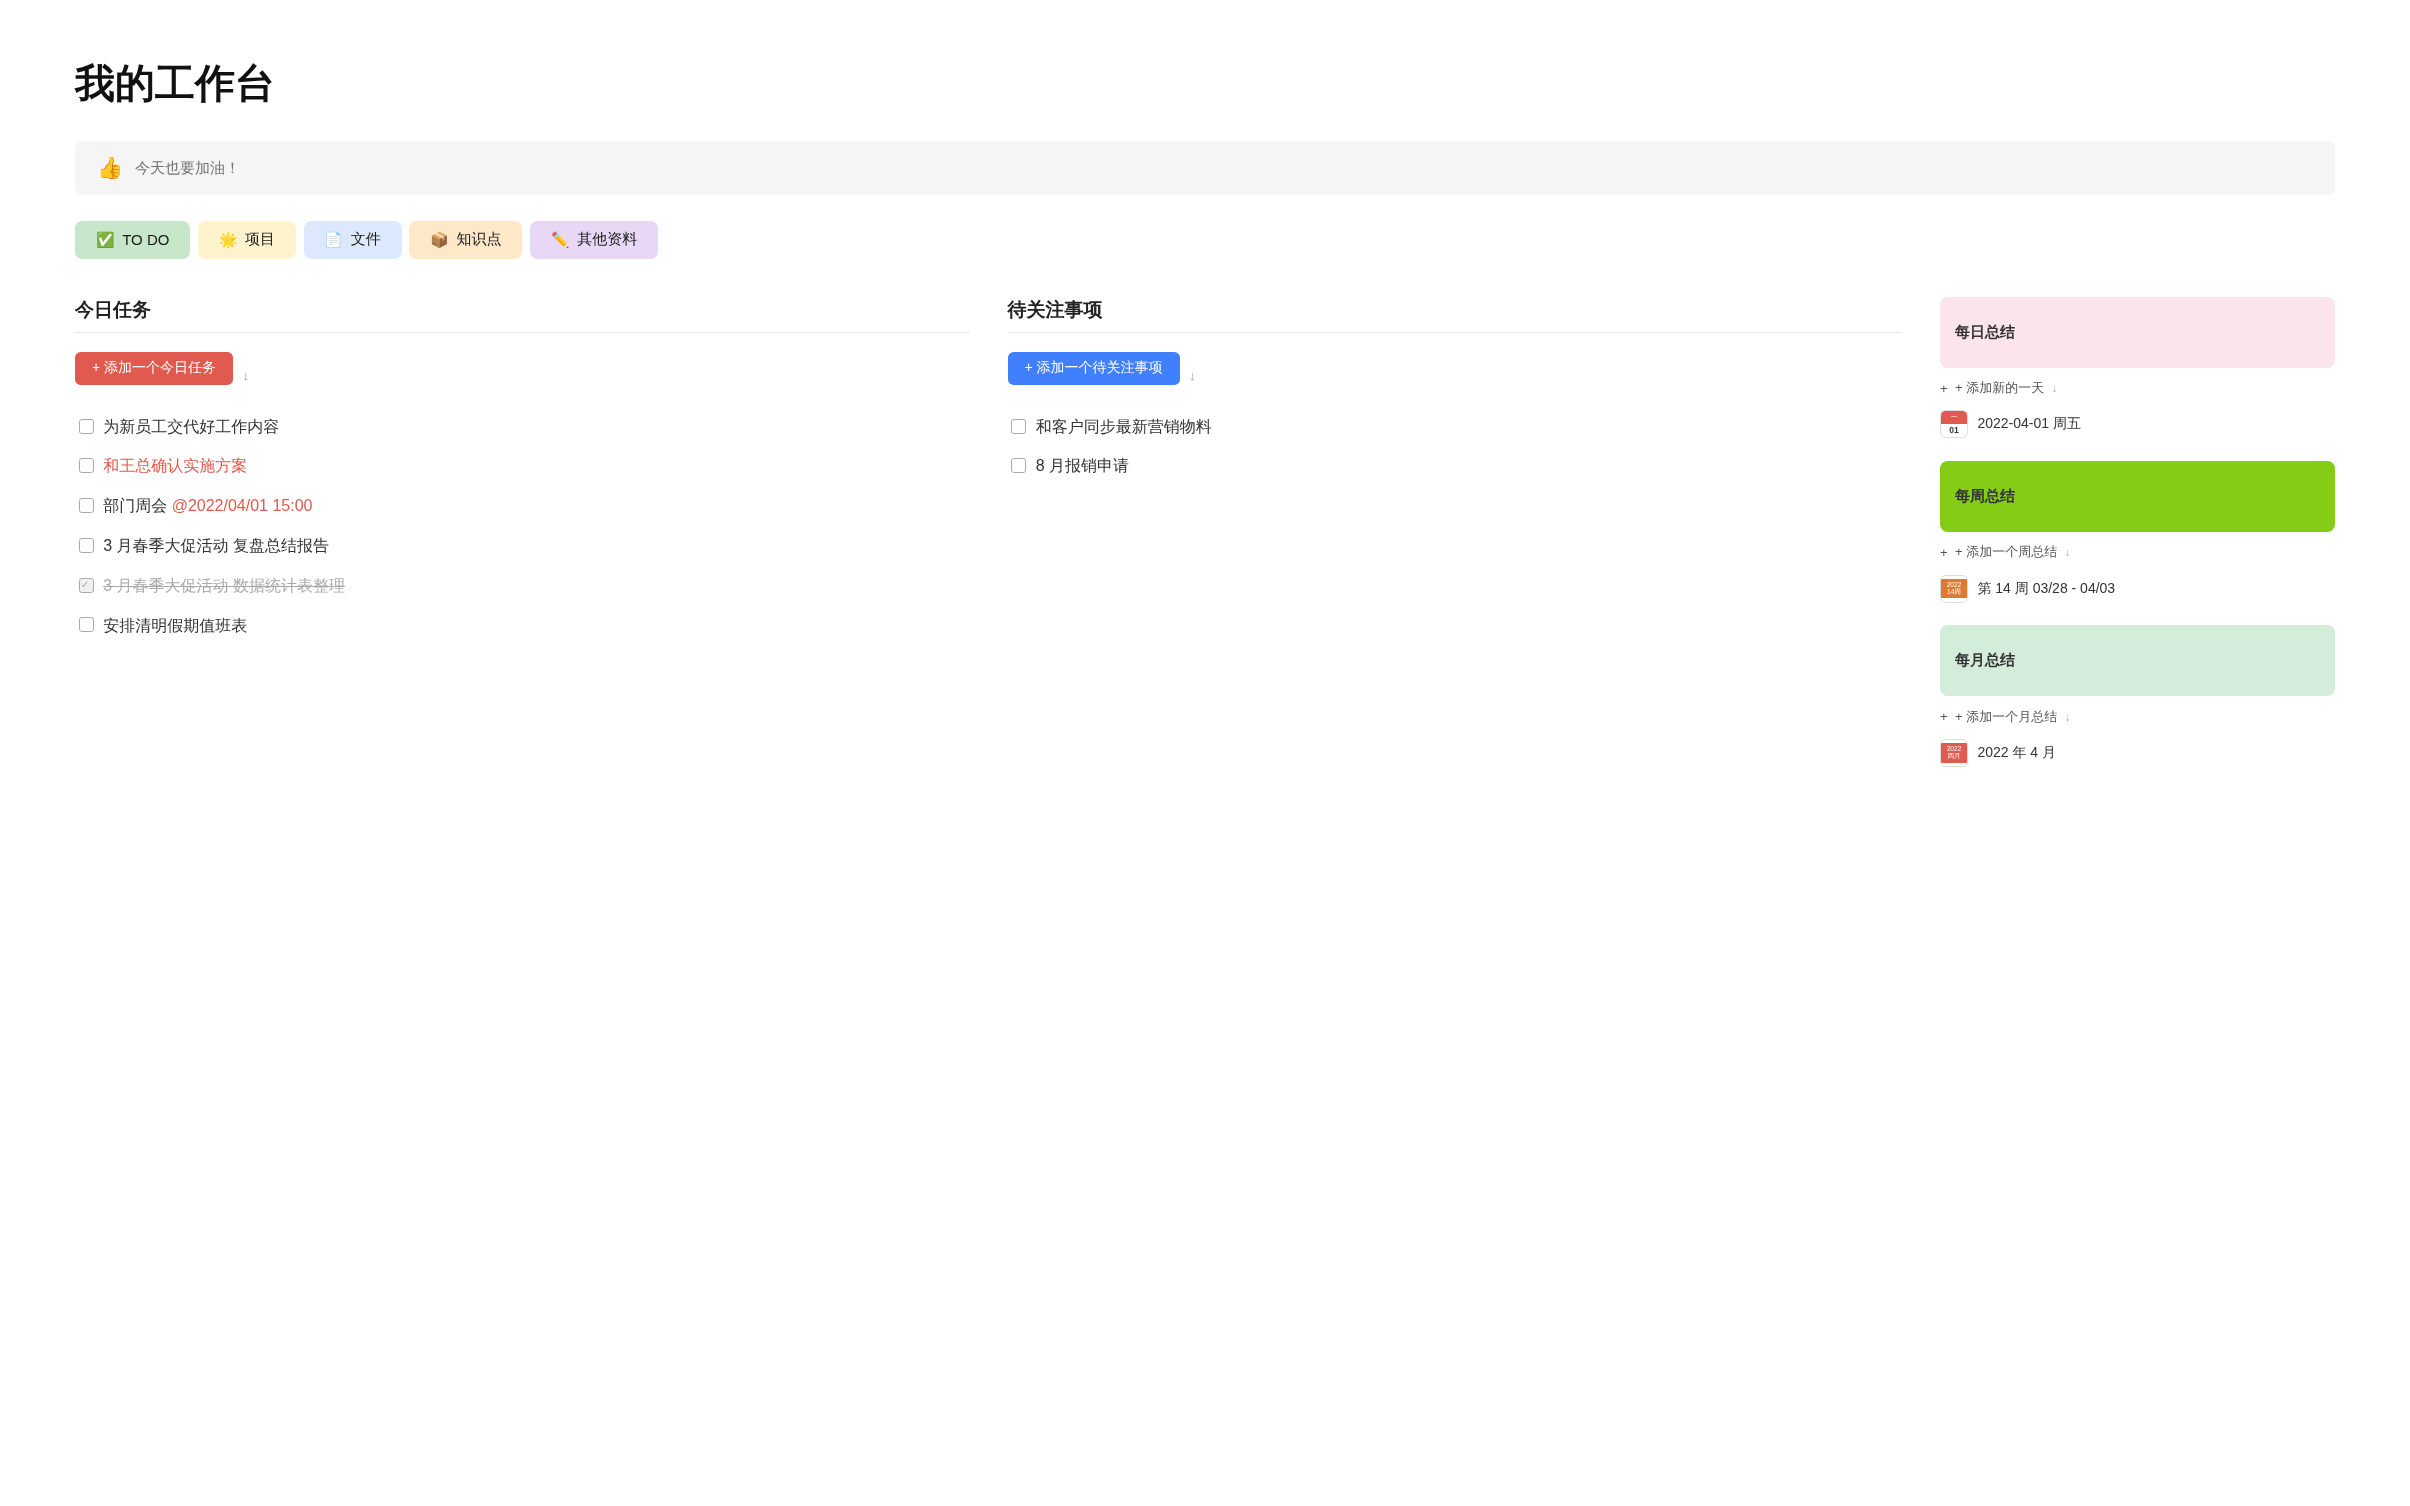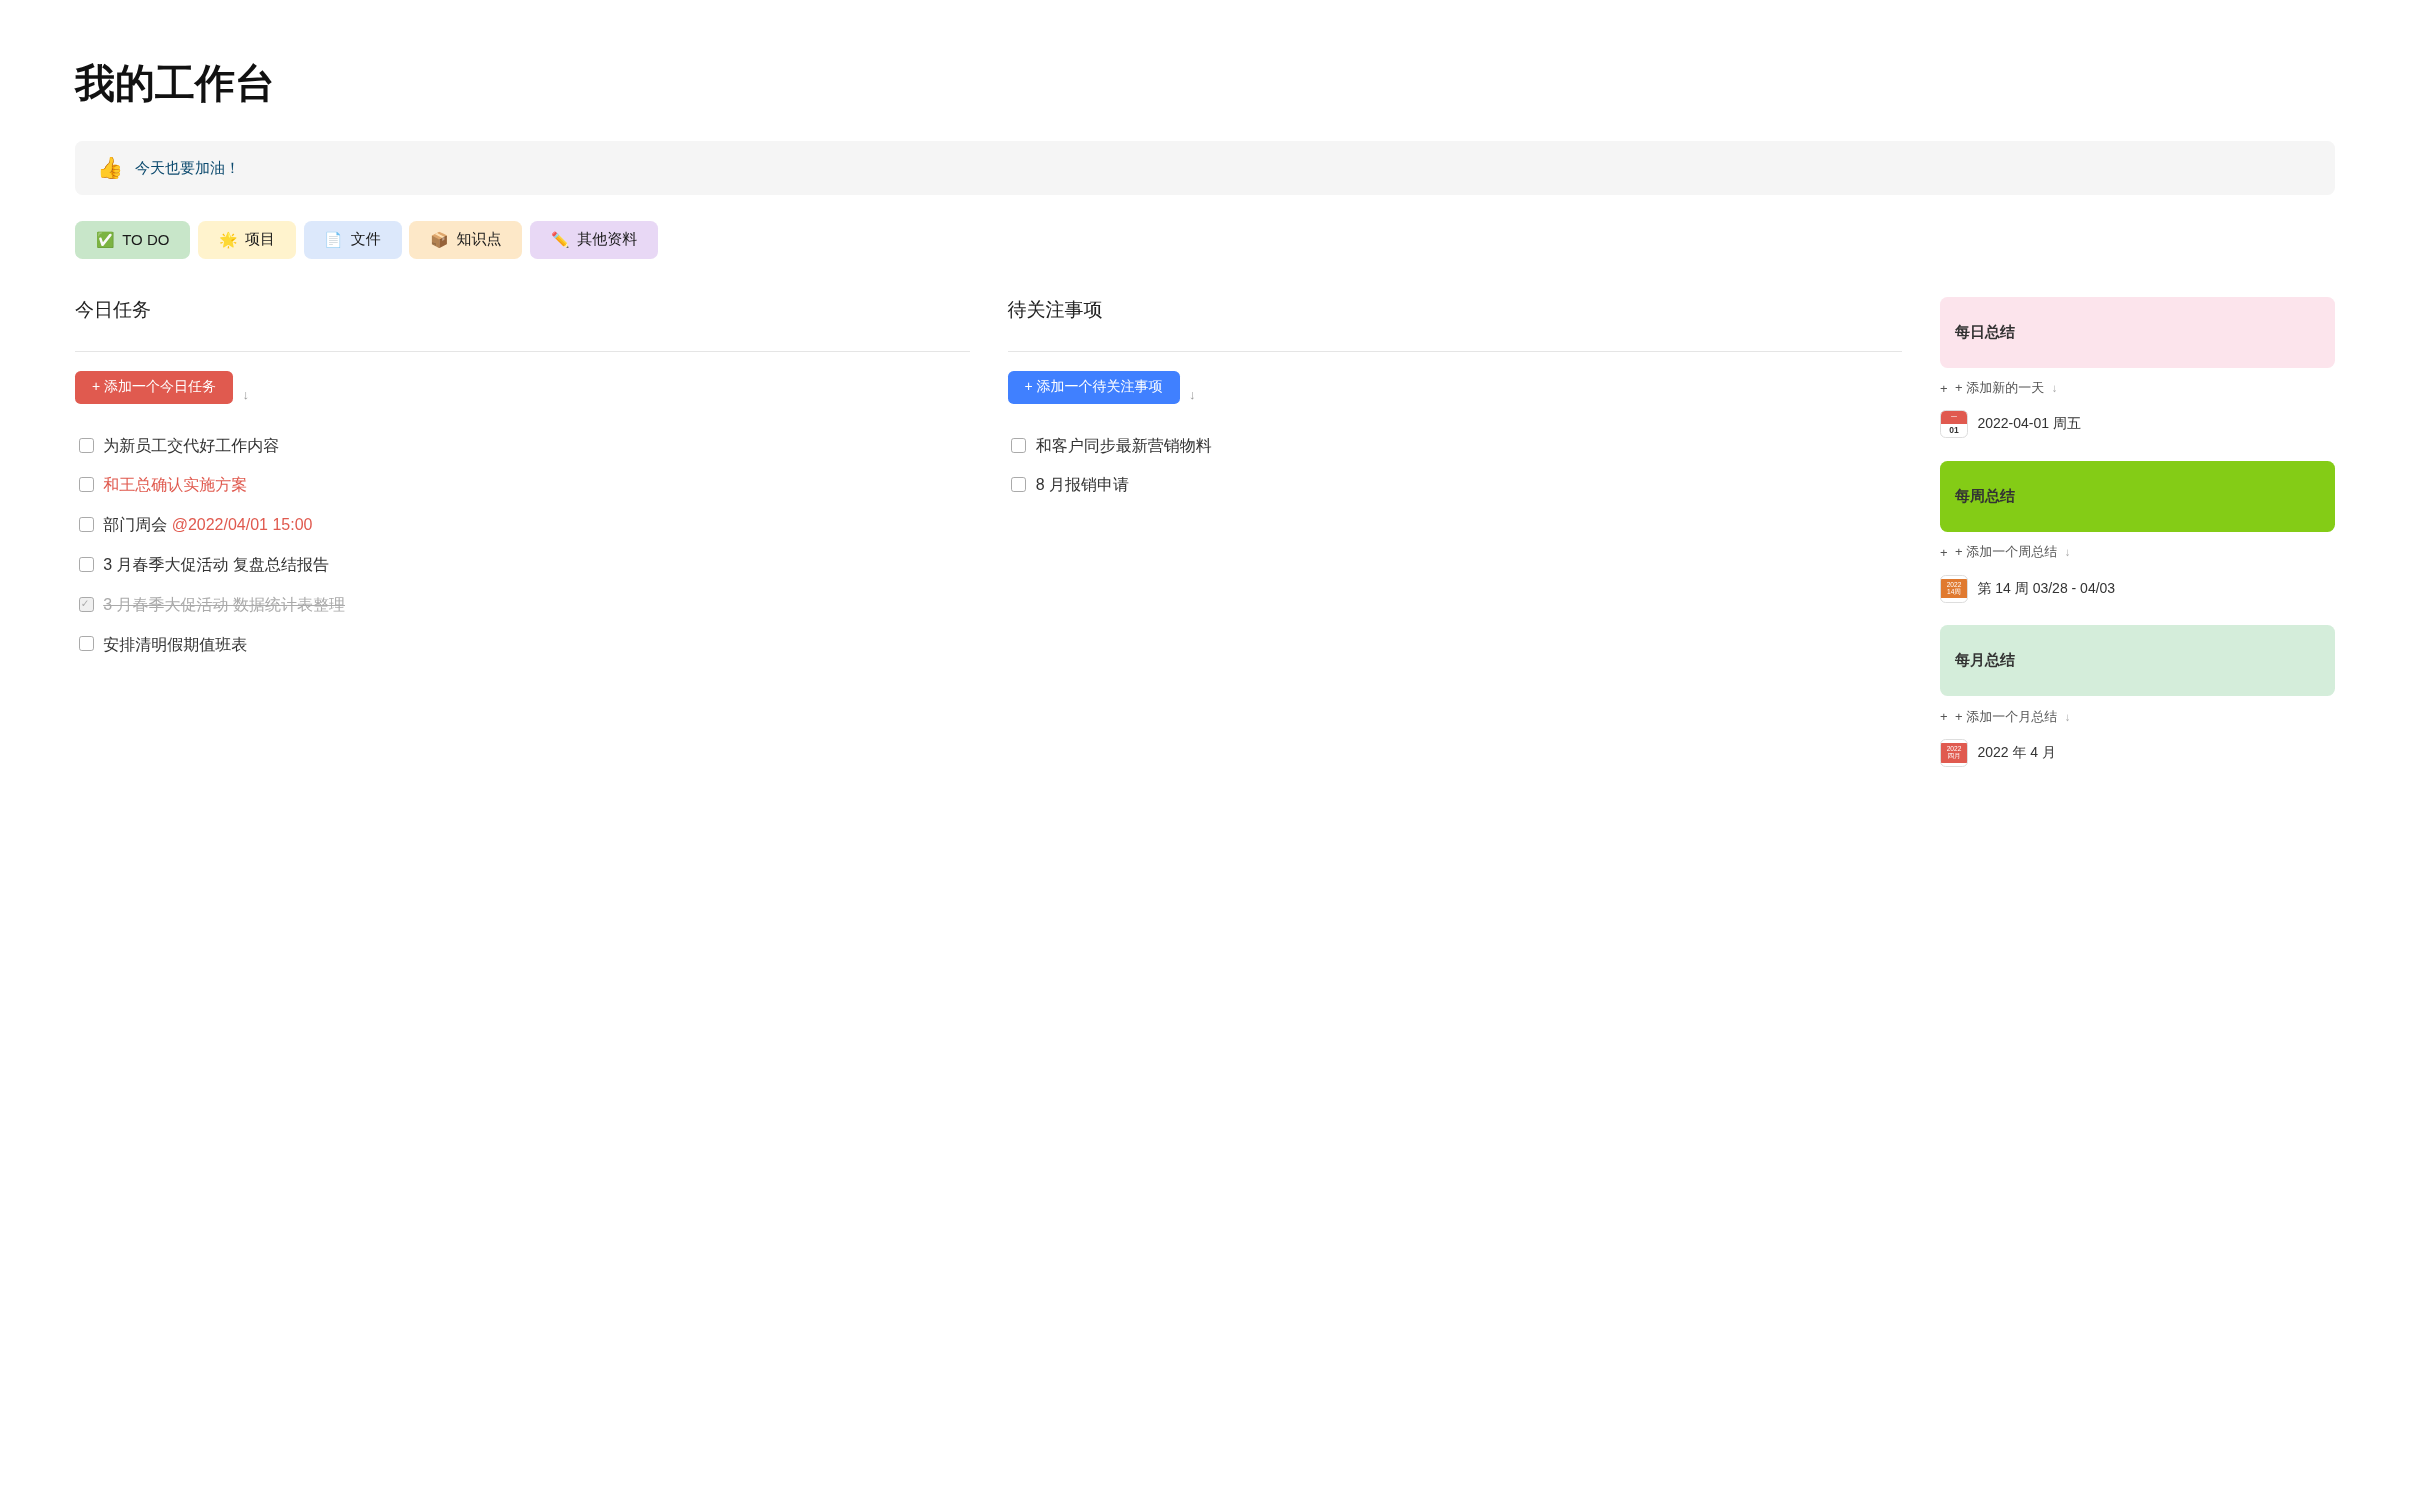--- a/index.html
+++ b/index.html
@@ -27,21 +27,21 @@
       display: flex;
       align-items: center;
       gap: 11.3px;
       margin-bottom: 26px;
     }
     .motivation-banner .emoji {
       font-size: 21px;
     }
     .motivation-banner .text {
       font-size: 15px;
-      color: #0c4a6e;
+      color: #737373;
     }
 
     
     .tab-bar {
       display: flex;
       gap: 7.5px;
       margin-bottom: 38px;
     }
     .tab-item {
       padding: 9.4px 21px;
@@ -73,24 +73,24 @@
     .main-content {
       display: grid;
       grid-template-columns: 1fr 1fr 395px;
       gap: 38px;
       align-items: start;
     }
 
     
     .section-header {
       font-size: 19px;
-      font-weight: 400;
+      font-weight: 700;
       color: #222;
       margin-bottom: 19px;
-      padding-bottom: 28px;
+      padding-bottom: 9px;
       border-bottom: 0.9px solid #e5e5e5;
     }
 
     
     .add-btn {
       display: inline-flex;
       align-items: center;
       gap: 5.6px;
       padding: 7.5px 17px;
       border-radius: 5.6px;

